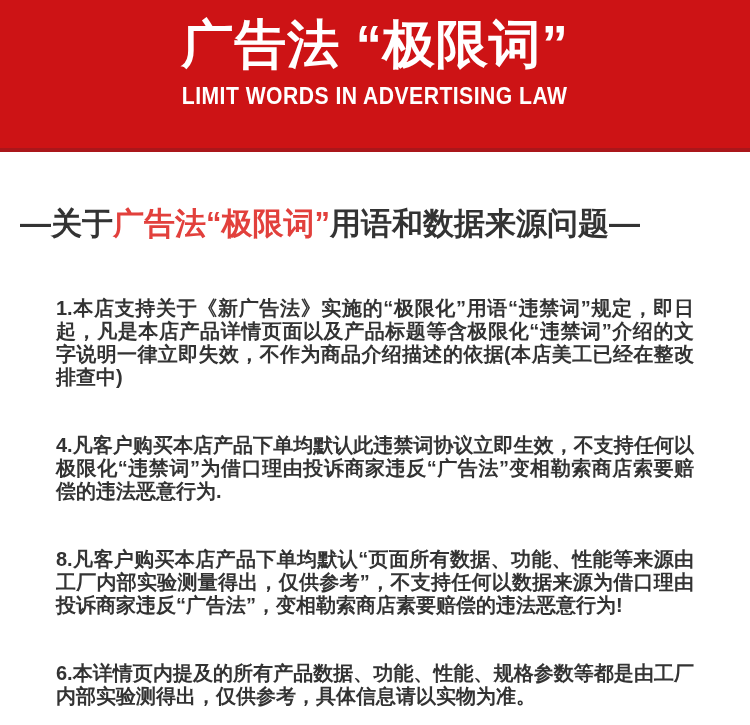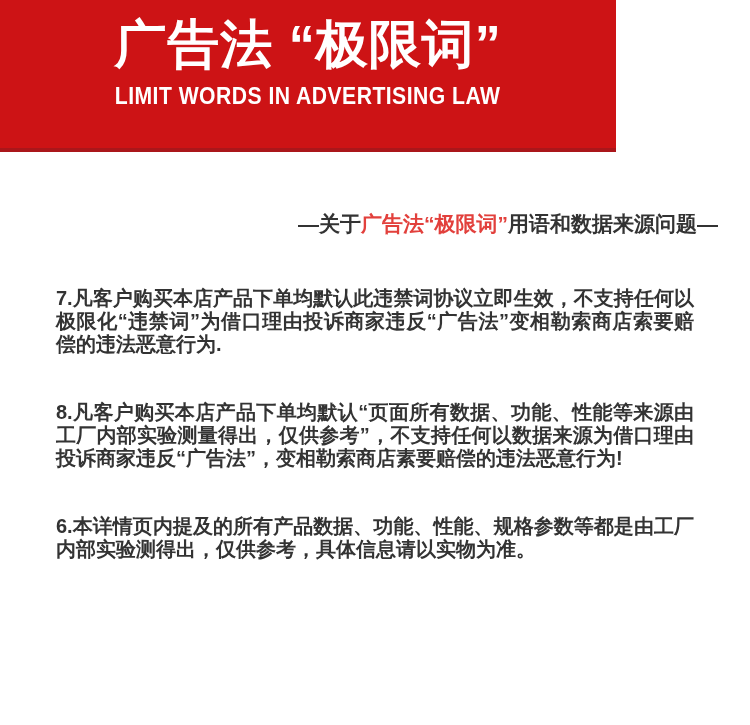--- a/index.html
+++ b/index.html
@@ -10,21 +10,21 @@
   }
   .page {
     position: relative;
     width: 750px;
     height: 725px;
     background: #ffffff;
     overflow: hidden;
   }
   .banner {
     box-sizing: border-box;
-    width: 616px;
+    width: 750px;
     height: 152px;
     background: var(--banner-bg, #cd1315);
     border-bottom: 4px solid var(--banner-border, #aa161a);
     display: flex;
     flex-direction: column;
     align-items: center;
   }
   .banner-title {
     margin: 15px 0 0 0;
     font-size: 52px;
@@ -41,25 +41,25 @@
     font-weight: 700;
     letter-spacing: 0.5px;
     color: var(--banner-text, #ffffff);
     display: inline-block;
     transform: scaleX(0.92);
     transform-origin: center;
     white-space: nowrap;
   }
   .heading {
     margin: 54px 0 0 0;
-    padding: 0 32px;
-    font-size: 21px;
+    padding: 0 20px;
+    font-size: 31px;
     line-height: 36px;
     font-weight: 700;
-    text-align: right;
+    text-align: left;
     color: var(--body-text, #333333);
     white-space: nowrap;
   }
   .heading .hl {
     color: var(--heading-highlight, #e2403c);
   }
   .content {
     padding: 0 56px;
   }
   .para {
@@ -81,18 +81,19 @@
 <div class="page">
 
   <header class="banner">
     <h1 class="banner-title">广告法 “极限词”</h1>
     <div class="banner-subtitle">LIMIT WORDS IN ADVERTISING LAW</div>
   </header>
 
   <h2 class="heading"><span>—关于</span><span class="hl">广告法“极限词”</span><span>用语和数据来源问题—</span></h2>
 
   <main class="content">
-    <p class="para">7.凡客户购买本店产品下单均默认此违禁词协议立即生效，不支持任何以极限化“违禁词”为借口理由投诉商家违反“广告法”变相勒索商店索要赔偿的违法恶意行为.</p>
+    <p class="para first">1.本店支持关于《新广告法》实施的“极限化”用语“违禁词”规定，即日起，凡是本店产品详情页面以及产品标题等含极限化“违禁词”介绍的文字说明一律立即失效，不作为商品介绍描述的依据(本店美工已经在整改排查中)</p>
+    <p class="para">4.凡客户购买本店产品下单均默认此违禁词协议立即生效，不支持任何以极限化“违禁词”为借口理由投诉商家违反“广告法”变相勒索商店索要赔偿的违法恶意行为.</p>
     <p class="para">8.凡客户购买本店产品下单均默认“页面所有数据、功能、性能等来源由工厂内部实验测量得出，仅供参考”，不支持任何以数据来源为借口理由投诉商家违反“广告法”，变相勒索商店素要赔偿的违法恶意行为!</p>
     <p class="para">6.本详情页内提及的所有产品数据、功能、性能、规格参数等都是由工厂内部实验测得出，仅供参考，具体信息请以实物为准。</p>
   </main>
 
 </div>
 
 </body></html>

